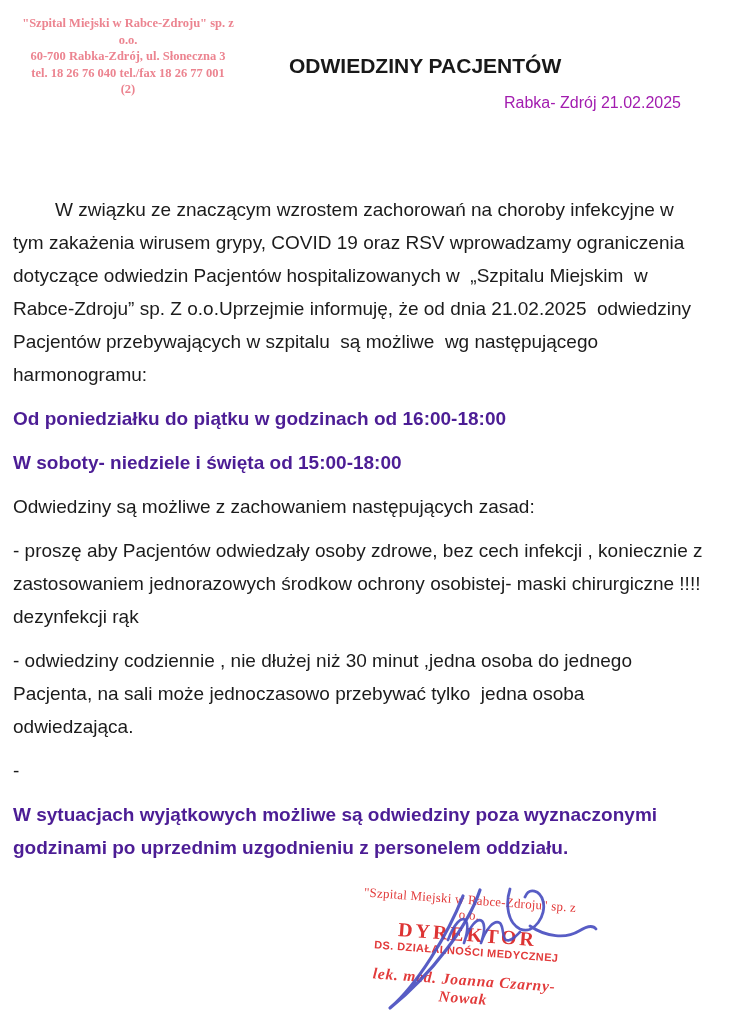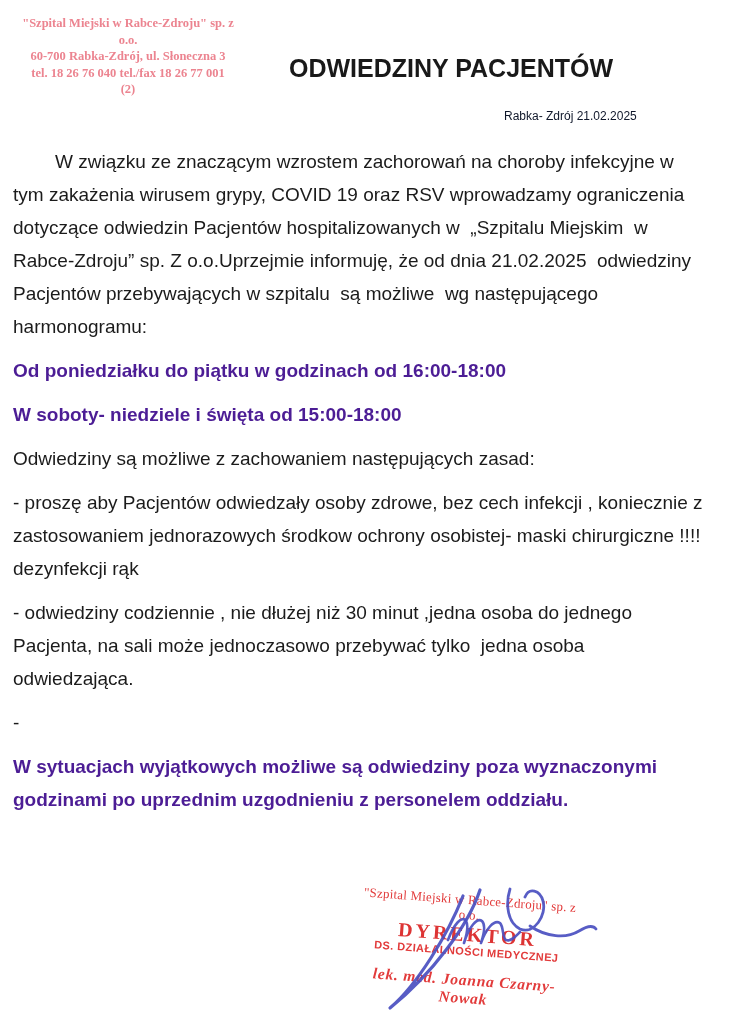--- a/index.html
+++ b/index.html
@@ -26,45 +26,45 @@
     color: #ec8490;
     font-weight: bold;
   }
 
   
   .title {
     position: absolute;
     left: 289px;
     top: 54px;
     margin: 0;
-    font-size: 25px;
+    font-size: 21px;
     font-weight: bold;
     color: #191919;
   }
 
   
   .dateline {
     position: absolute;
     left: 504px;
-    top: 109px;
-    font-size: 12px;
-    color: #0f172a;
+    top: 94px;
+    font-size: 16px;
+    color: #a21caf;
   }
 
   
   .body-text {
     position: absolute;
     left: 13px;
     top: 145px;
     width: 692px;
     font-size: 19px;
     line-height: 33px;
   }
   .body-text p { margin: 0 0 11px 0; white-space: pre-wrap; }
-  .body-text p.intro { text-indent: 42px; }
+  .body-text p.intro { text-indent: 42px; margin-top: 48px; }
   .body-text p.bold { font-weight: bold; color: #4c1d95; }
 
   
   .bottom-stamp {
     position: absolute;
     left: 358px;
     top: 884px;
     width: 226px;
     text-align: center;
     color: #e23b3b;

